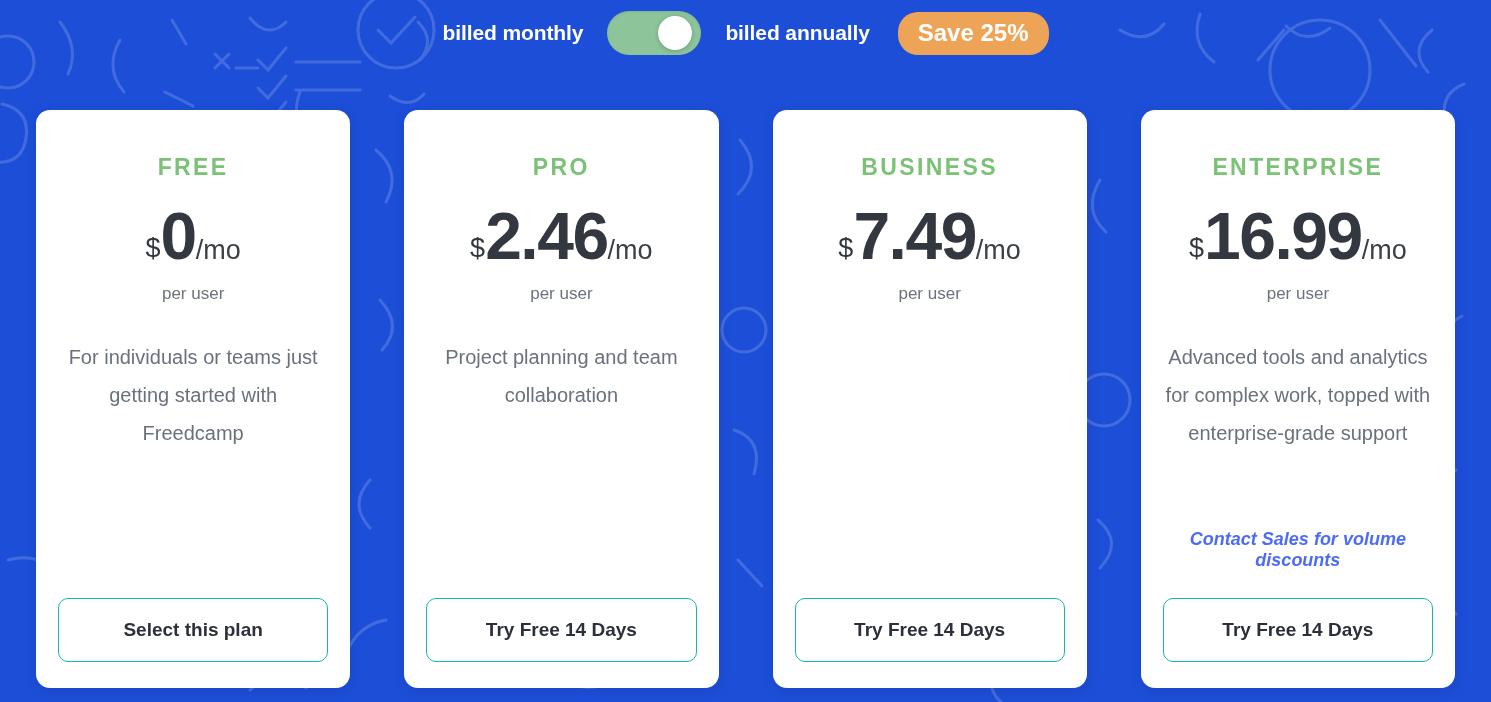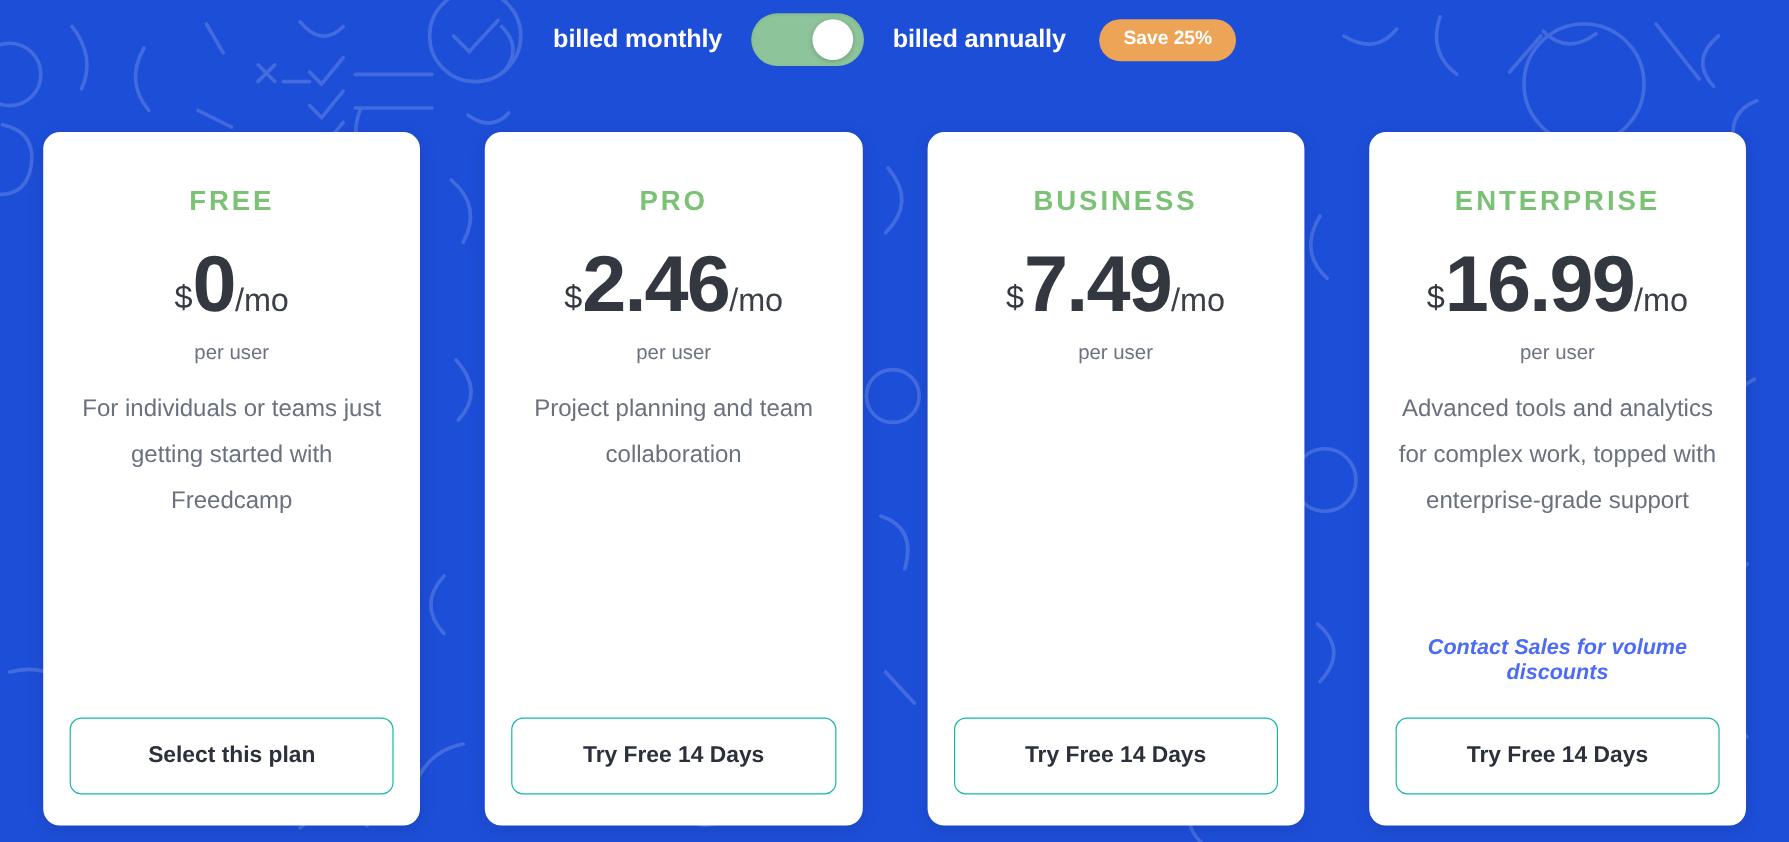--- a/index.html
+++ b/index.html
@@ -67,21 +67,21 @@
     width: 34px;
     height: 34px;
     border-radius: 50%;
     background: #ffffff;
     box-shadow: 0 1px 4px rgba(0,0,0,0.22);
   }
   #save-badge {
     margin-left: 28px;
     background: #eea457;
     color: #ffffff;
-    font-size: 16px;
+    font-size: 24px;
     font-weight: bold;
     border-radius: 20px;
     padding: 9px 20px 10px 20px;
     line-height: 1;
     white-space: nowrap;
     cursor: pointer;
   }
 
   
   #cards {
@@ -138,21 +138,21 @@
     color: #3b4049;
     line-height: 1;
   }
   .per-user {
     margin-top: 16px;
     font-size: 17px;
     color: #6c737f;
     line-height: 1;
   }
   .description {
-    margin-top: 20px;
+    margin-top: 36px;
     font-size: 20px;
     line-height: 38px;
     color: #6a717d;
     text-align: center;
     max-width: 292px;
   }
   .spacer { flex: 1 1 auto; min-height: 16px; }
   .contact-link {
     font-size: 18px;
     font-weight: bold;

